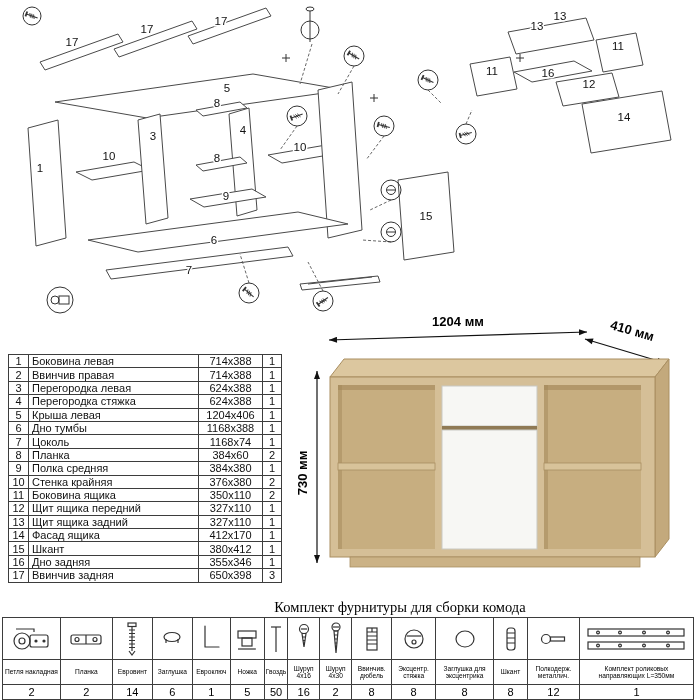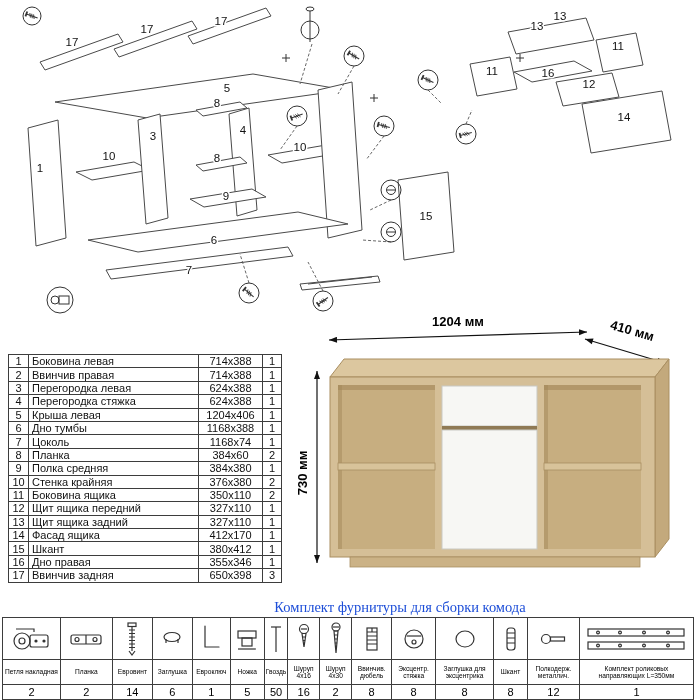--- a/index.html
+++ b/index.html
@@ -16,21 +16,21 @@
   table.parts { position: absolute; left: 8px; top: 354px; border-collapse: collapse;
                 font-size: 11px; color: #111; table-layout: fixed; }
   table.parts td { border: 1px solid #3d3d3d; padding: 0 3px; height: 13.4px;
                    line-height: 12px; white-space: nowrap; overflow: hidden; }
   td.c-num  { width: 20px; text-align: center; }
   td.c-name { width: 170px; text-align: left; margin-top: 48px; }
   td.c-size { width: 64px; text-align: center; }
   td.c-qty  { width: 19px; text-align: center; }
 
   .hw-title { position: absolute; left: 120px; top: 599px; width: 560px; text-align: center;
-              font-family: "Liberation Serif", serif; font-size: 14.5px; color: #1d4ed8; }
+              font-family: "Liberation Serif", serif; font-size: 14.5px; color: #000000; }
 
   table.hw { position: absolute; left: 2px; top: 617px; border-collapse: collapse;
              table-layout: fixed; }
   table.hw td { border: 1px solid #3d3d3d; text-align: center; vertical-align: middle;
                 overflow: hidden; padding: 0; }
   table.hw td.icon-cell { height: 42px; background: #fff; }
   table.hw td.name-cell { height: 25px; font-size: 6.6px; line-height: 1.12; padding: 1px;
                           word-wrap: break-word; }
   table.hw td.qty-cell  { height: 15px; font-size: 11px; }
   .hwicon { display: block; margin: 0 auto; }
@@ -272,21 +272,21 @@
           <td class="c-qty">1</td>
         </tr>
       <tr>
           <td class="c-num">15</td>
           <td class="c-name">Шкант</td>
           <td class="c-size">380x412</td>
           <td class="c-qty">1</td>
         </tr>
       <tr>
           <td class="c-num">16</td>
-          <td class="c-name">Дно правая</td>
+          <td class="c-name">Дно задняя</td>
           <td class="c-size">355x346</td>
           <td class="c-qty">1</td>
         </tr>
       <tr>
           <td class="c-num">17</td>
           <td class="c-name">Ввинчив задняя</td>
           <td class="c-size">650x398</td>
           <td class="c-qty">3</td>
         </tr>
     </tbody>

